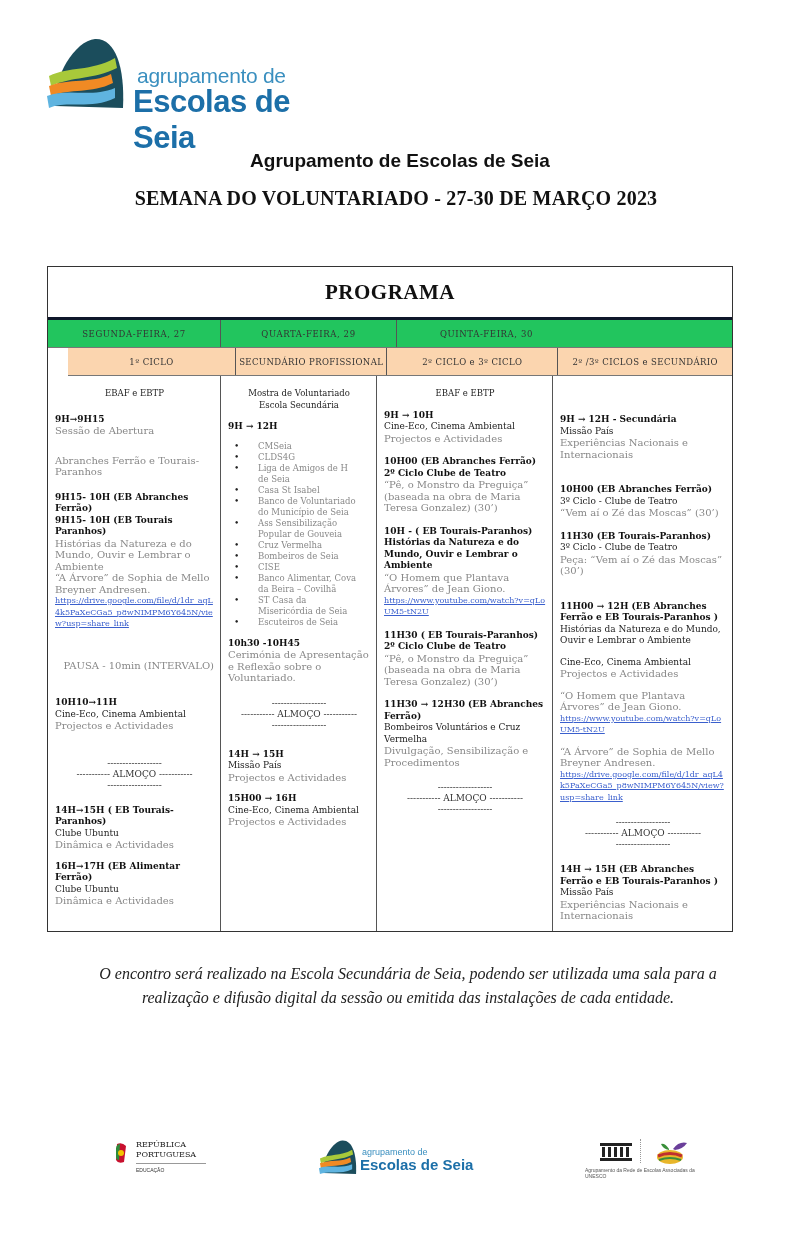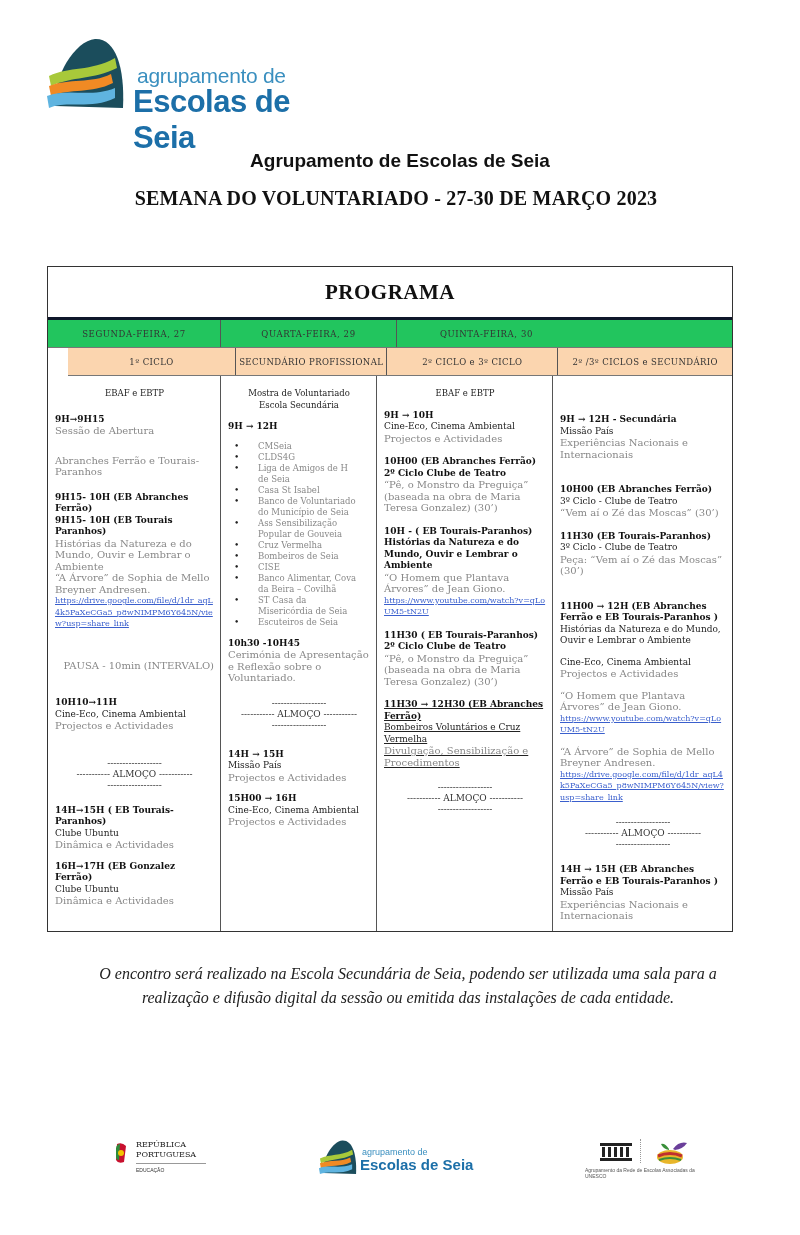--- a/index.html
+++ b/index.html
@@ -114,21 +114,21 @@
         <div>------------------</div>
         <div>----------- ALMOÇO -----------</div>
         <div>------------------</div>
       </div>
       <div class="blk">
         <div class="b">14H→15H ( EB Tourais-Paranhos)</div>
         <div>Clube Ubuntu</div>
         <div class="g">Dinâmica e Actividades</div>
       </div>
       <div class="blk">
-        <div class="b">16H→17H (EB Gonzalez Ferrão)</div>
+        <div class="b">16H→17H (EB Alimentar Ferrão)</div>
         <div>Clube Ubuntu</div>
         <div class="g">Dinâmica e Actividades</div>
       </div>
     </div>
 
     <div class="c w2">
       <div class="ctr blk" style="font-size:8.5px;margin-top:4px;padding:0 10px;">Mostra de Voluntariado Escola Secundária</div>
       <div class="b" style="">9H → 12H</div>
       <ul class="ents">
         <li>CMSeia</li>
@@ -181,21 +181,21 @@
         <div class="b">10H -  ( EB Tourais-Paranhos)</div>
         <div class="b">Histórias da Natureza e do Mundo, Ouvir e Lembrar o Ambiente</div>
         <div class="g">“O Homem que Plantava Árvores” de Jean Giono.</div>
         <a class="lnk">https://www.youtube.com/watch?v=qLoUM5-tN2U</a>
       </div>
       <div class="blk" style="margin-top:12px;">
         <div class="b">11H30 ( EB Tourais-Paranhos)</div>
         <div class="b">2º Ciclo Clube de Teatro</div>
         <div class="g">“Pê, o Monstro da Preguiça”  (baseada na obra de Maria Teresa Gonzalez) (30’)</div>
       </div>
-      <div class="blk" style="margin-top:12px;text-decoration:underline;">
+      <div class="blk" style="margin-top:12px;">
         <div class="b">11H30 → 12H30 (EB Abranches Ferrão)</div>
         <div>Bombeiros Voluntários e Cruz Vermelha</div>
         <div class="g">Divulgação, Sensibilização e Procedimentos</div>
       </div>
       <div class="sep">
         <div>------------------</div>
         <div>----------- ALMOÇO -----------</div>
         <div>------------------</div>
       </div>
     </div>

